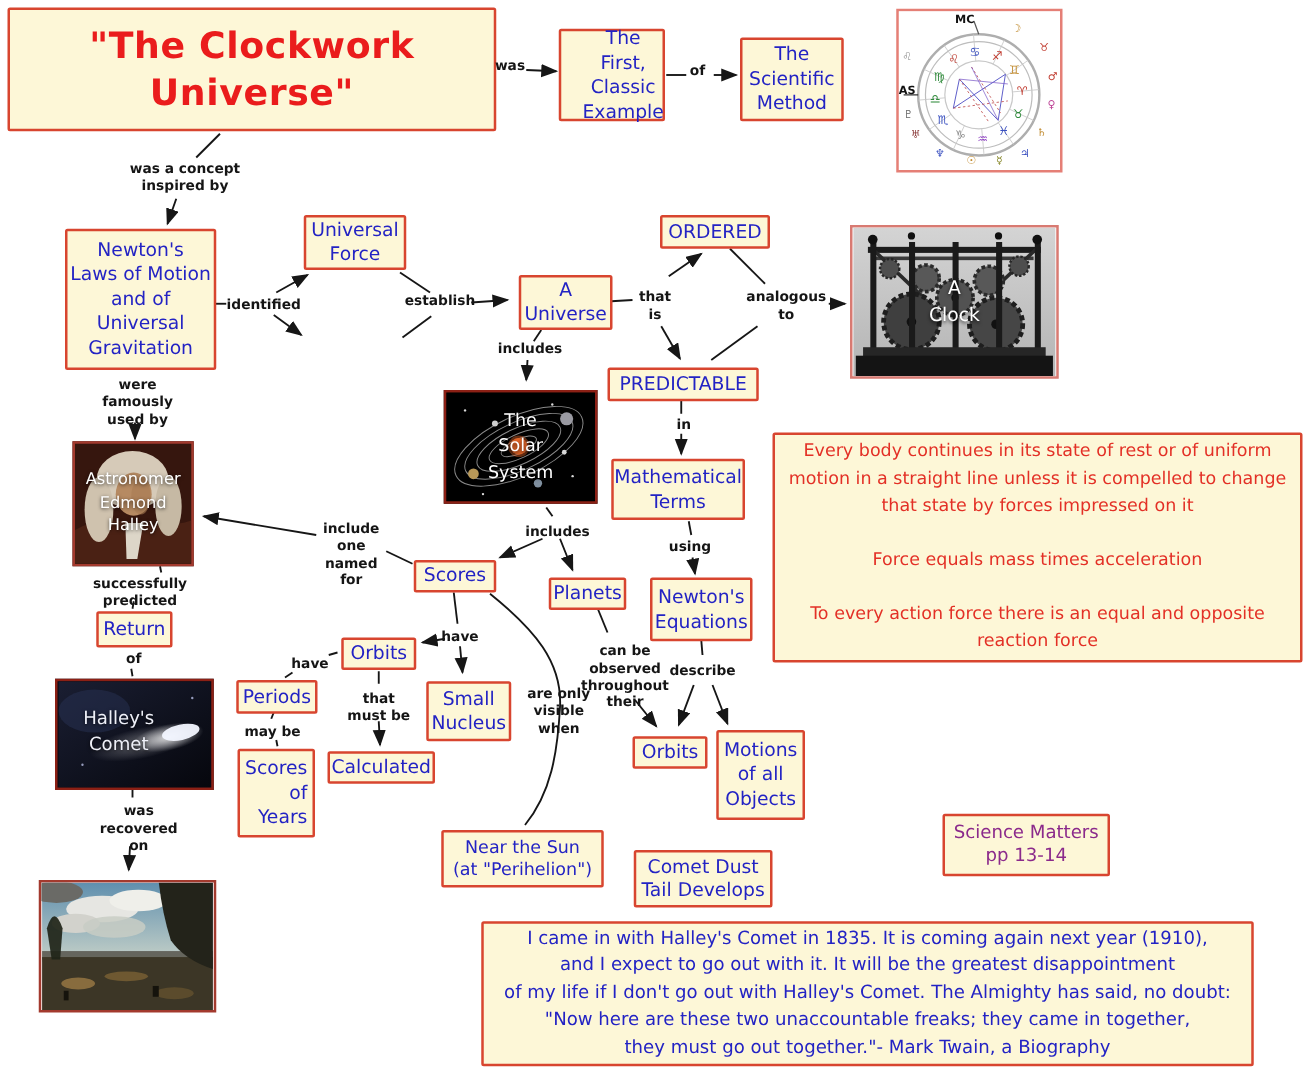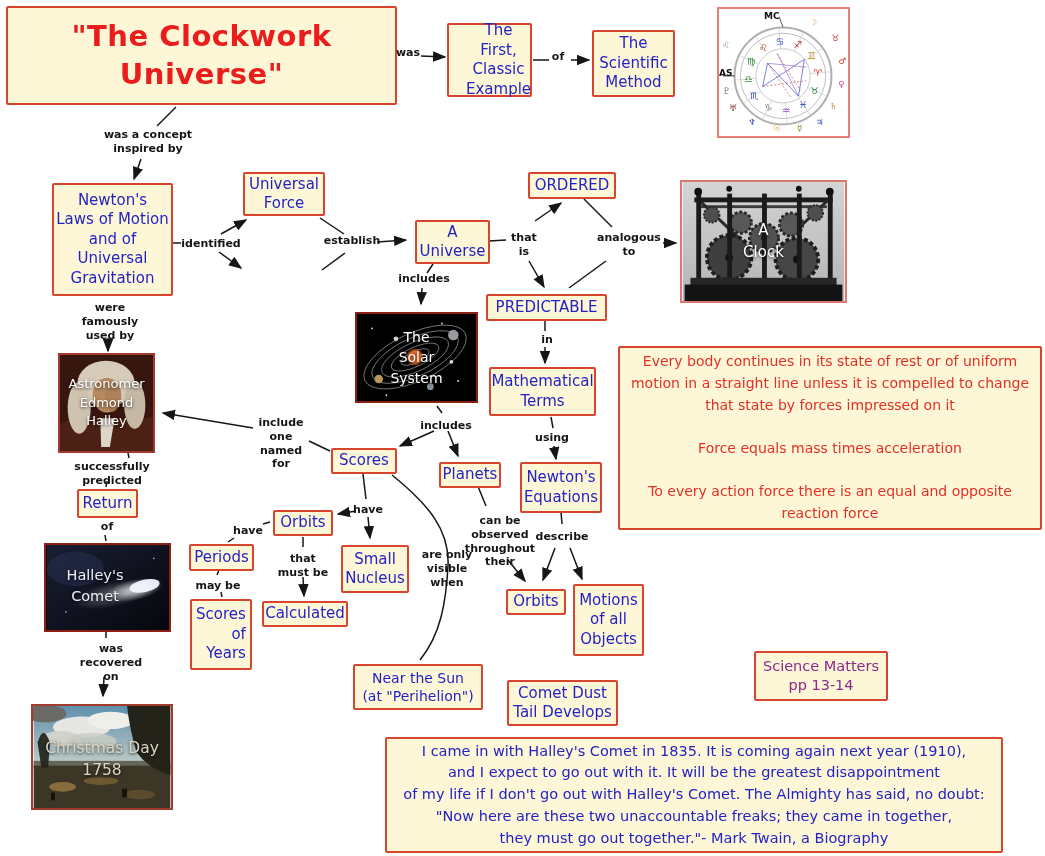--- a/index.html
+++ b/index.html
@@ -269,22 +269,20 @@
       <rect y="62" width="142" height="44" fill="#3c3626"></rect>
       <path d="M97,0 L142,0 L142,72 Q118,64 107,48 Q100,26 97,0 Z" fill="#23231a"></path>
       <path d="M4,38 Q10,18 17,38 L15,64 L8,64 Z" fill="#1f2418" opacity="0.92"></path>
       <ellipse cx="30" cy="84" rx="14" ry="5" fill="#a88348" opacity="0.7"></ellipse>
       <ellipse cx="70" cy="78" rx="18" ry="4" fill="#8f7038" opacity="0.6"></ellipse>
       <ellipse cx="110" cy="92" rx="16" ry="5" fill="#6f5a30" opacity="0.6"></ellipse>
       <rect x="18" y="90" width="4" height="8" fill="#15130c"></rect>
       <rect x="92" y="86" width="5" height="9" fill="#15130c"></rect>
     </svg>
   </div>
-  <div class="cap" style="left:31px;top:726px;width:142px;height:66px;font-size:15.5px;color:#dcd6c2">Christmas Day
-1758</div>
 
 <div class="node title" style="left: 6px; top: 6px; width: 391px; height: 99px;">"The Clockwork Universe"</div>
     <div class="node" style="left: 447px; top: 23px; width: 85px; height: 74px; padding-left: 18px;">The First,
 Classic
 Example</div>
     <div class="node" style="left: 592px; top: 30px; width: 83px; height: 67px;">The
 Scientific
 Method</div>
     <div class="node" style="left: 52px; top: 183px; width: 121px; height: 113px;">Newton's
 Laws of Motion

